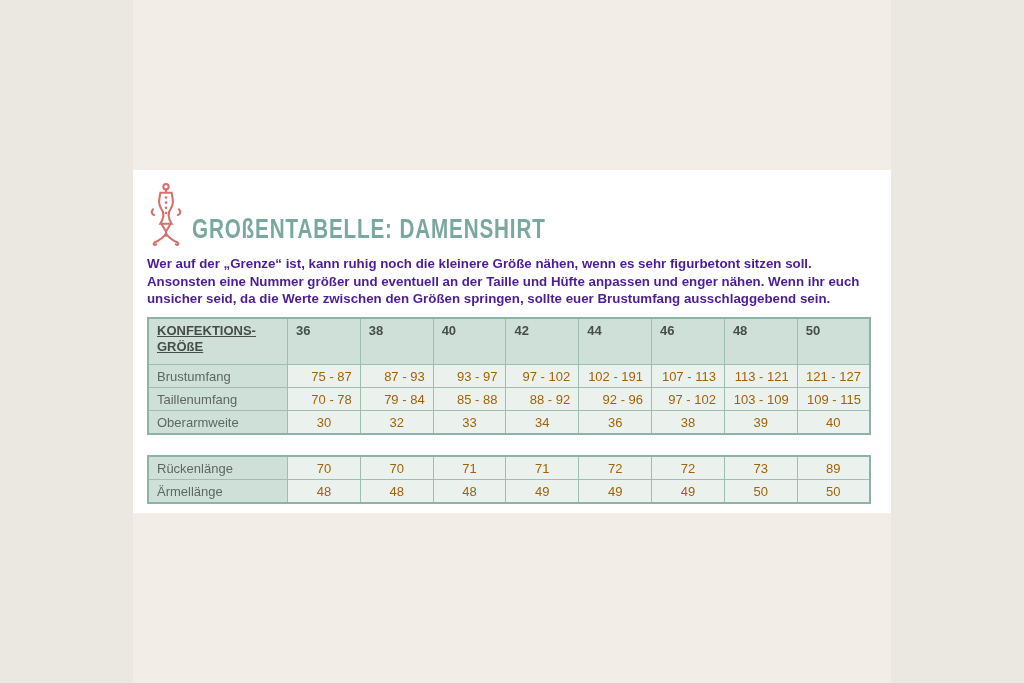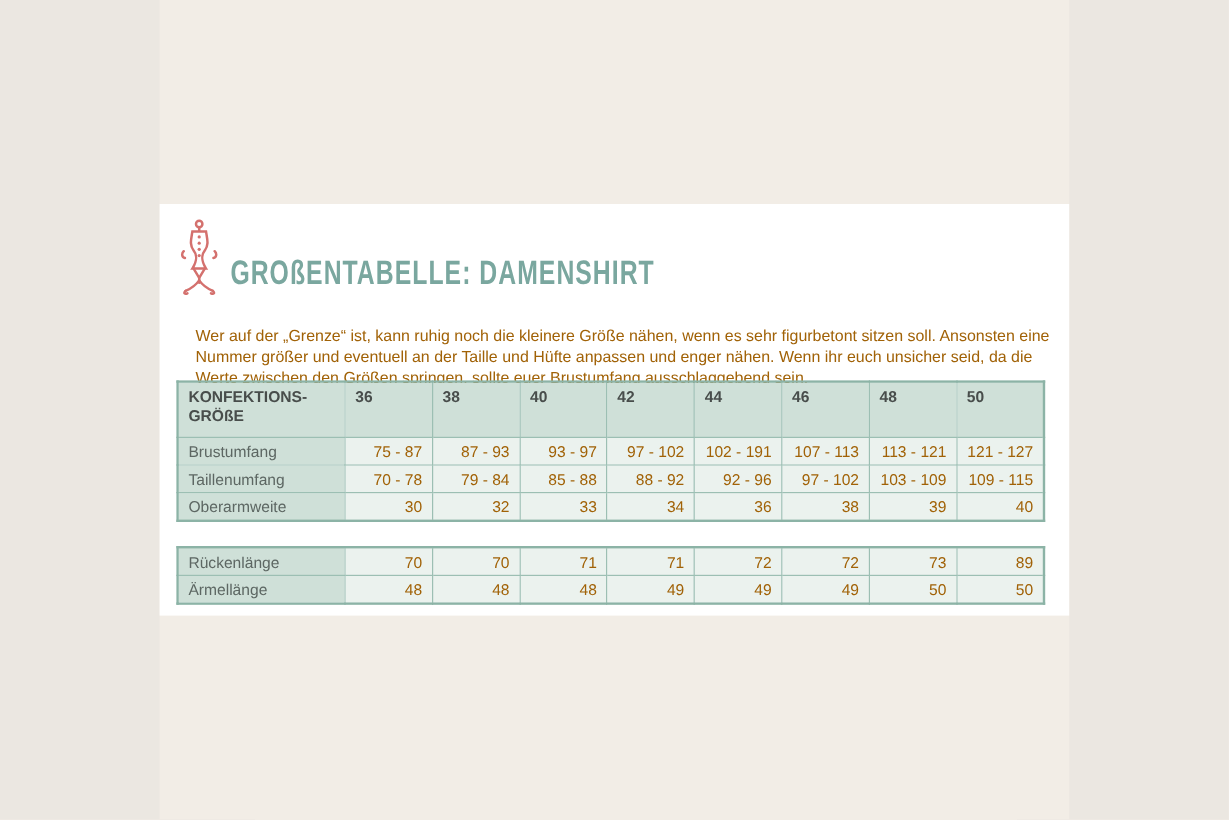--- a/index.html
+++ b/index.html
@@ -19,51 +19,51 @@
     background:#ffffff;
   }
   .brand-icon { position:absolute; left:13px; top:12px; width:40px; height:64px; }
   .title {
     position:absolute; left:59px; top:42px; margin:0;
     font-size:24px; font-weight:700; color:#7aa79f;
     letter-spacing:1px; white-space:nowrap;
     transform:scale(0.86,1.18); transform-origin:left top;
   }
   .intro {
-    position:absolute; left:14px; top:85px; width:736px; margin:16px;
-    font-size:13.3px; font-weight:400; color:#a16207; line-height:17.6px;
+    position:absolute; left:14px; top:85px; width:736px; margin:0;
+    font-size:13.3px; font-weight:700; color:#4c1d95; line-height:17.6px;
   }
   table.tbl {
     position:absolute; left:14px; width:724px;
     border-collapse:collapse; table-layout:fixed;
     border:2px solid #8cb3a6;
   }
   .tbl1 { top:147px; }
   .tbl2 { top:285px; }
   .tbl th, .tbl td {
     border:1px solid #9cbfb3;
     font-size:13px;
     padding:1px 8px;
     overflow:hidden;
   }
   .tbl th {
     background:#cfe0d8; color:#484d4b; font-weight:700;
     text-align:left; vertical-align:top; height:40px; padding-top:4px;
     line-height:16px;
   }
-  .tbl th.lblcol { width:122px; }
+  .tbl th.lblcol { width:122px;text-decoration:underline; }
   .tbl td { height:20px; }
   td.lbl {
     background:#cfe0d8; color:#5d6763; font-weight:400;margin-left:47px;
   }
   td.val {
     background:#ebf2ee; color:#a16207;
   }
   td.val.right { text-align:right; }
-  td.val.left  { text-align:right; }
+  td.val.left  { text-align:center; }
 </style>
 </head>
 <body>
 
 <div style="width:100%;height:100%;padding-left:16px;">
   <div class="center-strip"></div>
 
   <div class="card">
 
     <div class="brand-icon">

